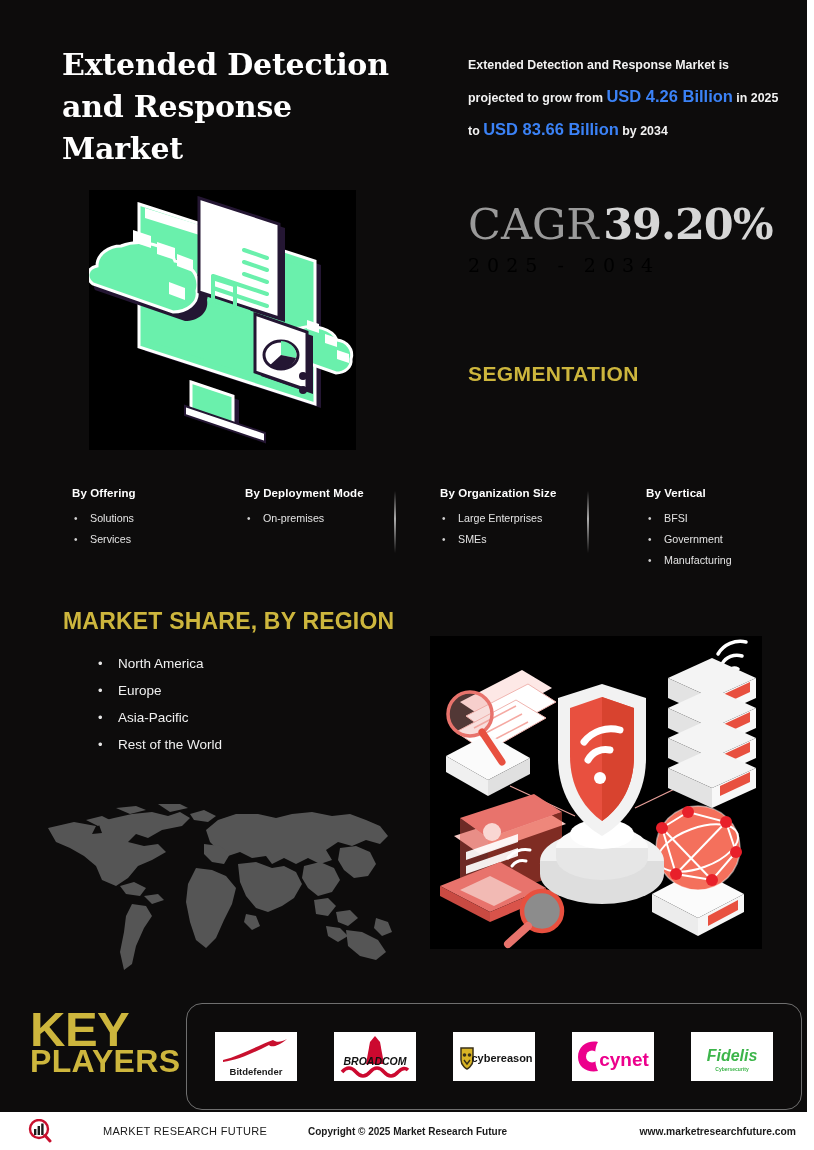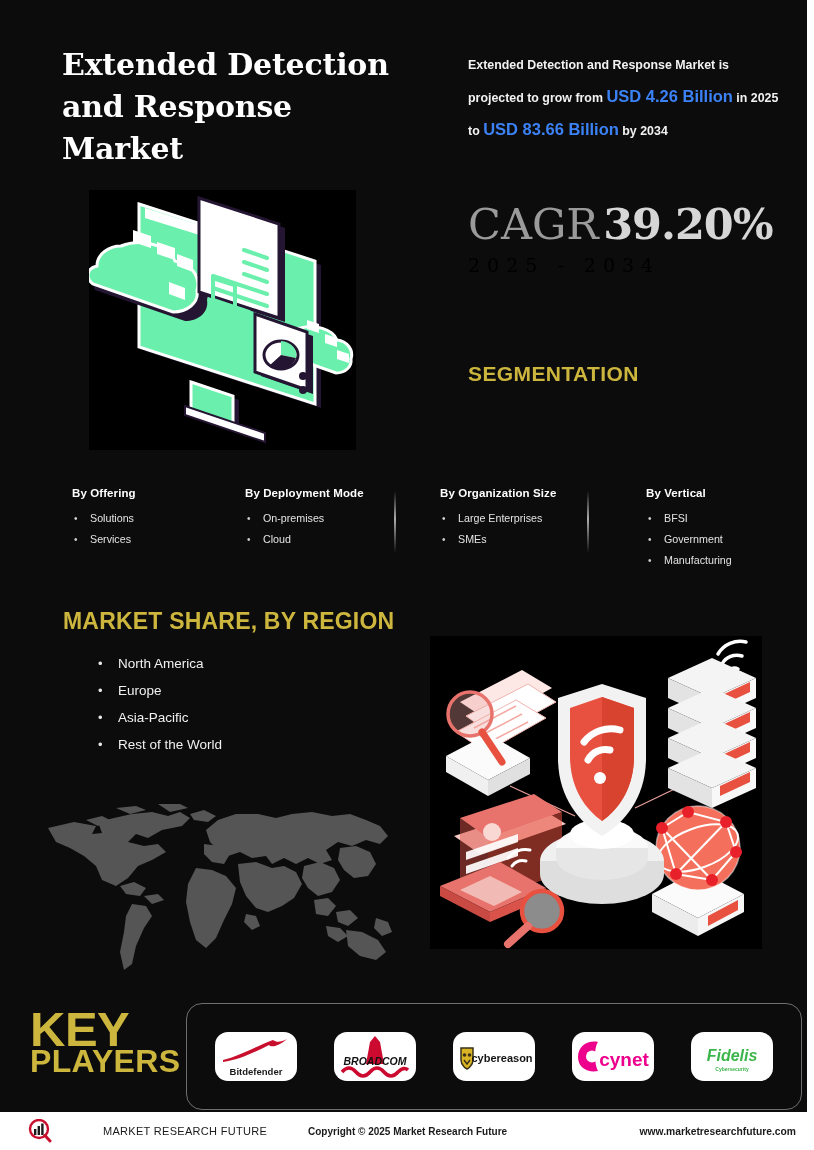--- a/index.html
+++ b/index.html
@@ -114,21 +114,21 @@
     font-size: 32px; font-weight:700; color:#cdb63d; letter-spacing:0.3px; line-height:1;
   }
   .kp-box {
     position:absolute; left:186px; top:1003px; width:616px; height:107px;
     border:1px solid #6f6f6f; border-radius: 16px;
     display:flex; align-items:center; justify-content:space-around; padding: 0 10px;
   }
   .logo-tile {
     background:#ffffff; width:82px; height:49px;
     display:flex; align-items:center; justify-content:center;
-    position:relative; overflow:hidden;border-radius:13px;
+    position:relative; overflow:hidden;
   }
 
   
   .footer {
     position:absolute; left:0; top:1112px; width:814px; height:38px;
     background:#ffffff; display:flex; align-items:center;
   }
   .footer-brand {
     position:absolute; left:28px; display:flex; align-items:center; gap:7px;
   }
@@ -230,21 +230,20 @@
         <li>Solutions</li>
         <li>Services</li>
       </ul>
     </div>
     <div class="seg-div" style="left:332px;"></div>
 
     <div class="seg-col" style="left:183px;width:180px;">
       <h4>By Deployment Mode</h4>
       <ul>
         <li>On-premises</li>
-        <li>Cloud</li>
       </ul>
     </div>
     <div class="seg-div" style="left:525px;"></div>
 
     <div class="seg-col" style="left:584px;width:160px;">
       <h4>By Vertical</h4>
       <ul>
         <li>BFSI</li>
         <li>Government</li>
         <li>Manufacturing</li>

